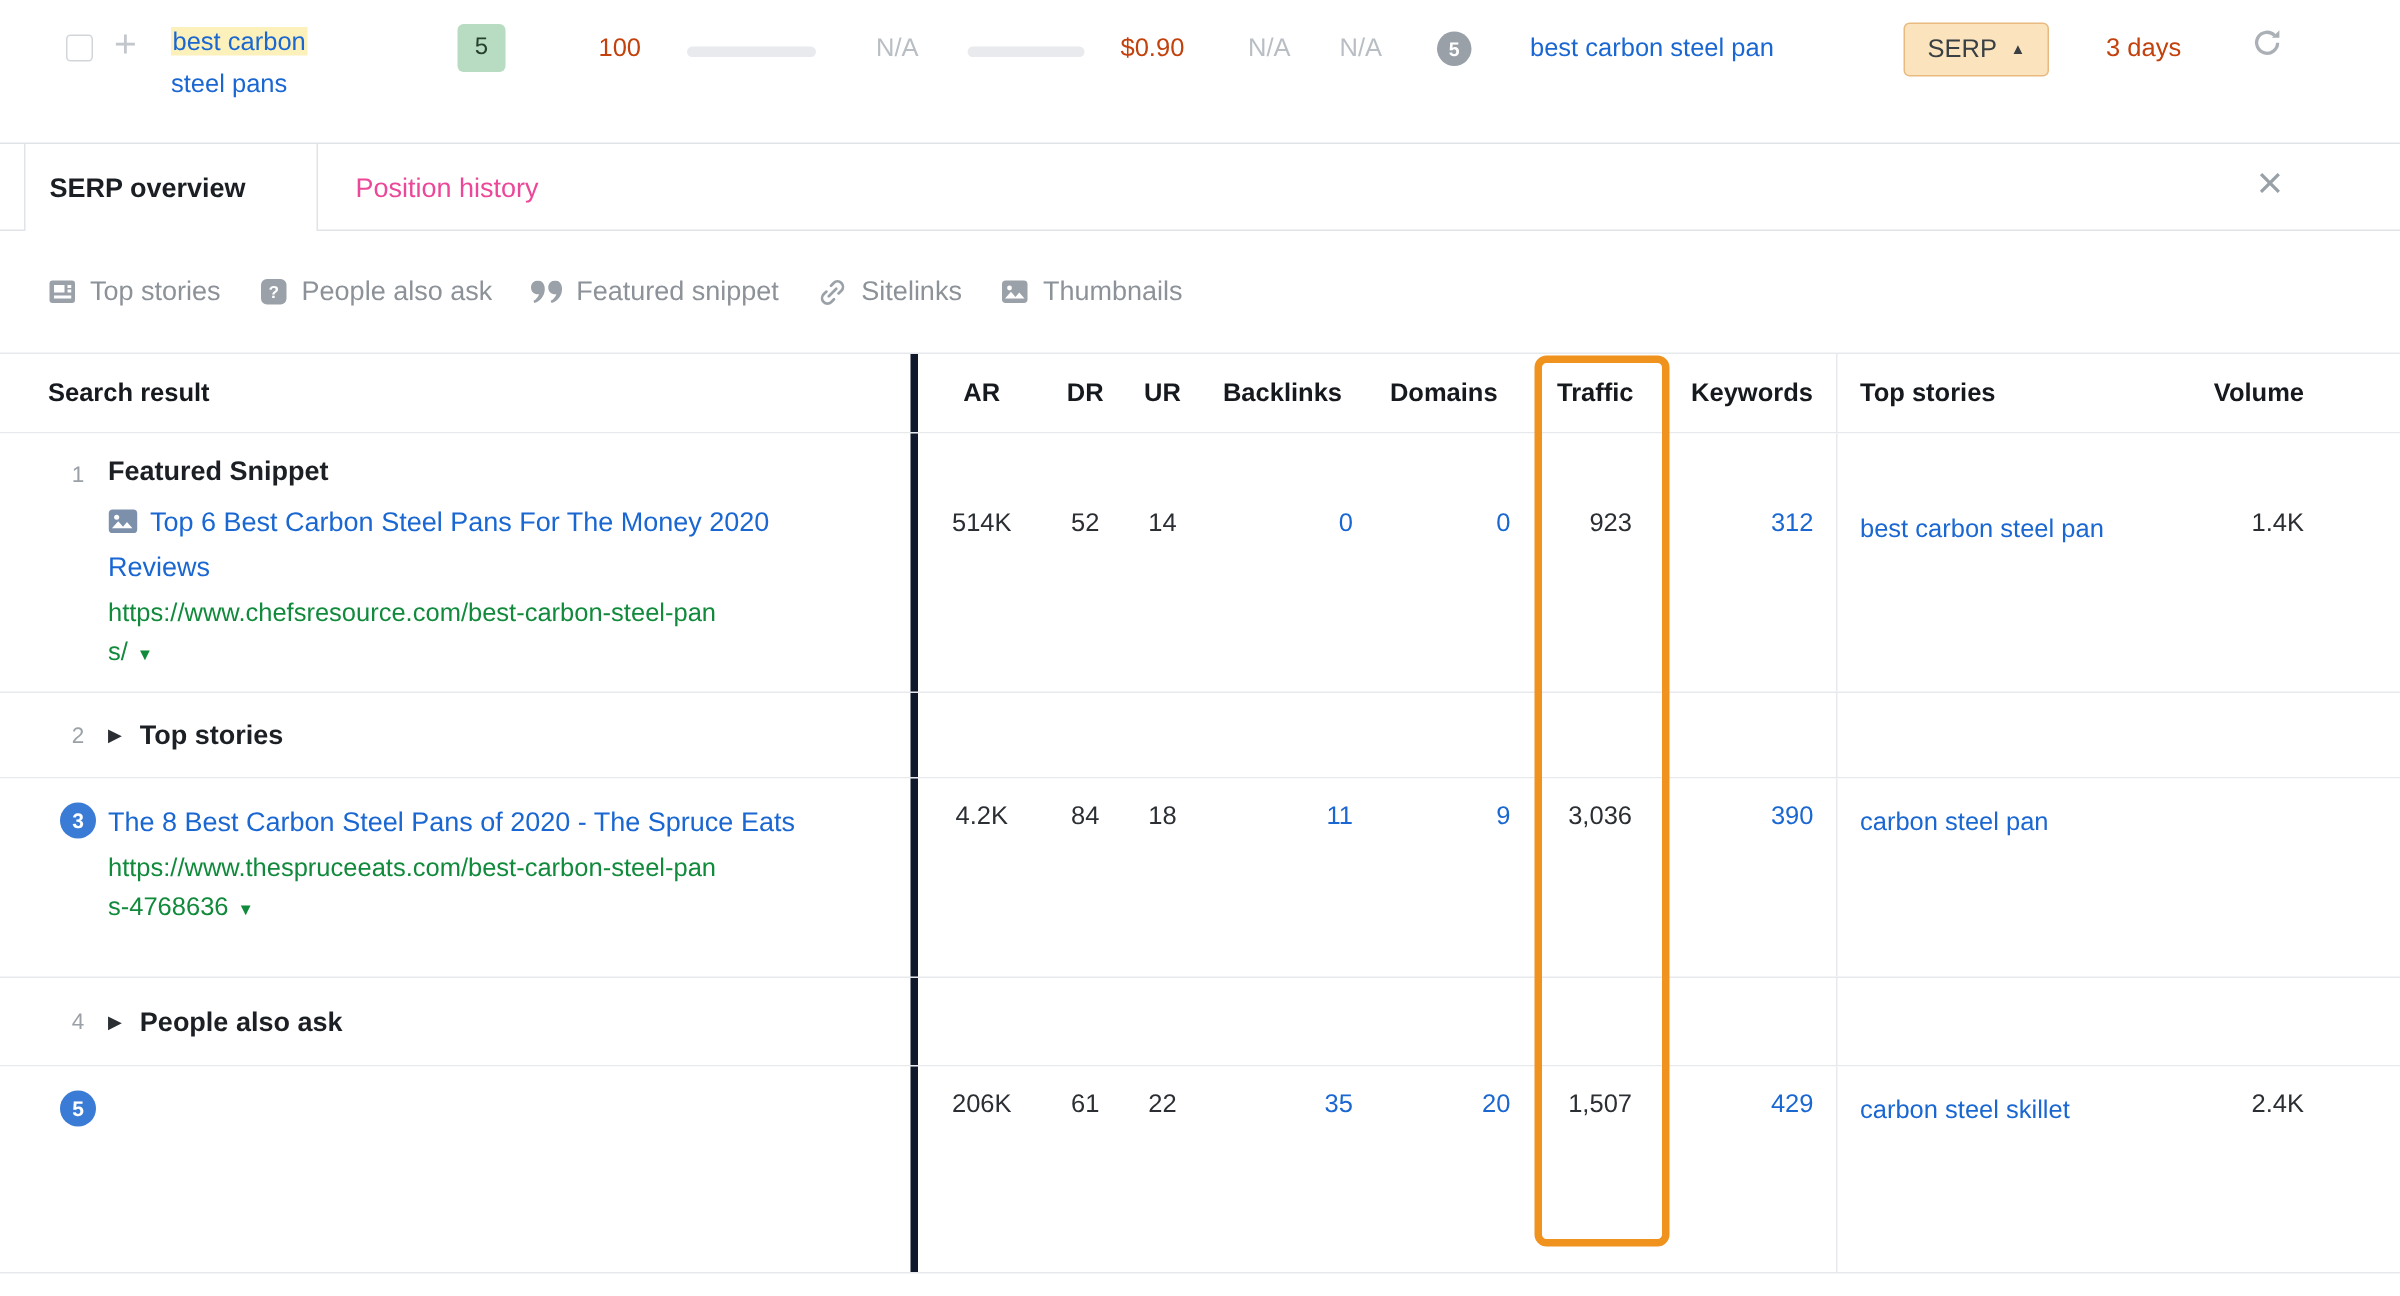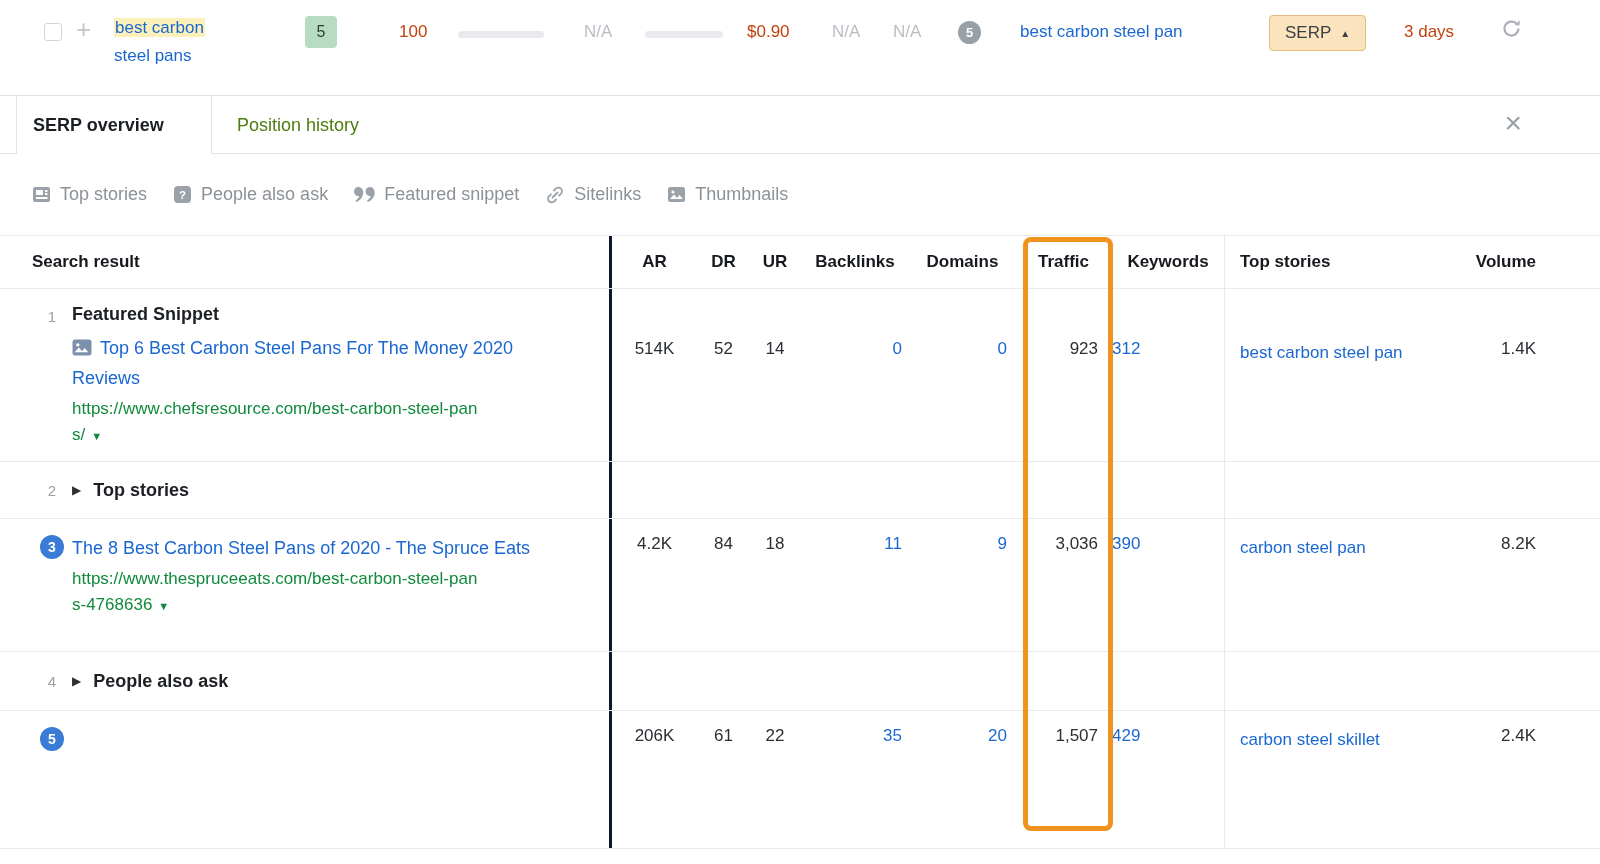--- a/index.html
+++ b/index.html
@@ -34,42 +34,42 @@
   .serp-btn{left:1269px;top:15px;height:36px;padding:0 15px;background:var(--serp-bg);
     border:1px solid var(--serp-border);border-radius:4px;display:flex;align-items:center;gap:9px;
     font-size:17px;color:#3a3f44;cursor:pointer;}
   .serp-btn .caret{font-size:10px;color:#3a3f44;}
   .days{left:1404px;top:22px;}
   .refresh{left:1501px;top:18px;cursor:pointer;}
 
   
   .panel{position:absolute;top:95px;left:0;width:1600px;height:769px;border-top:1px solid #e0e3e7;background:#fff;}
   .tabbar{position:relative;height:58px;border-bottom:1px solid #e0e3e7;}
-  .tab{position:absolute;top:0;height:58px;display:flex;align-items:center;font-size:18px;color:#4d7c0f;cursor:pointer;}
+  .tab{position:absolute;top:0;height:58px;display:flex;align-items:center;font-size:18px;color:#ec4899;cursor:pointer;}
   .tab.active{left:16px;width:196px;padding:0 16px;background:#fff;border-left:1px solid #e0e3e7;
     border-right:1px solid #e0e3e7;font-weight:bold;color:#1b1f23;z-index:1;}
   .tab.t2{left:212px;padding:0 25px;}
   .close{position:absolute;right:78px;top:12px;font-size:30px;font-weight:300;color:#98a0a8;cursor:pointer;line-height:1;}
 
   .filters{display:flex;align-items:center;height:81px;padding-left:32px;gap:26px;font-size:18px;color:#8c9298;}
   .f-item{display:flex;align-items:center;gap:9px;cursor:pointer;white-space:nowrap;}
   .f-item svg{display:block;}
 
   
   .tbl{position:relative;}
   .trow{display:grid;grid-template-columns:612px 85px 53px 50px 110px 105px 97px 113px 225px 150px;
     border-bottom:1px solid #e7e9ec;background:#fff;}
   .cell{display:flex;align-items:flex-start;padding-top:15px;font-size:17px;color:#2b2f33;min-width:0;}
-  .c-search{padding-left:32px;border-right:3px solid #0f172a;}
+  .c-search{padding-left:32px;border-right:5px solid #0f172a;}
   .c-kw{border-right:1px solid #e7e9ec;}
   .c-ar,.c-dr,.c-ur{justify-content:center;}
   .c-bl{justify-content:flex-end;padding-right:8px;}
   .c-dom{justify-content:flex-end;padding-right:8px;}
-  .c-traffic{justify-content:flex-end;padding-right:14px;}
-  .c-kw{padding-right:15px;}
+  .c-traffic{justify-content:flex-end;padding-right:24px;}
+  .c-kw{justify-content:flex-end;padding-right:15px;}
   .c-topkw{padding-left:15px;padding-right:45px;}
   .c-vol{justify-content:flex-end;padding-right:64px;}
   .blue{color:var(--link-blue);cursor:pointer;}
   .thead{height:54px;border-top:1px solid #e7e9ec;font-weight:bold;color:#16191d;}
   .thead .cell{align-items:center;padding-top:0;font-size:17px;font-weight:bold;color:#16191d;}
   .thead .c-bl,.thead .c-dom,.thead .c-traffic,.thead .c-kw{justify-content:center;padding-right:0;}
   .r1{height:173px;} .r2{height:57px;} .r3{height:133px;} .r4{height:59px;} .r5{height:138px;}
   .r1 .cell:not(.c-search){padding-top:50px;}
   .r-exp .cell{padding-top:0;align-items:center;}
 
@@ -272,21 +272,20 @@
         <div class="cell c-dom">
             <span class="blue">9</span>
           </div>
         <div class="cell c-traffic">3,036</div>
         <div class="cell c-kw">
             <span class="blue">390</span>
           </div>
         <div class="cell c-topkw">
             <span class="blue tk">carbon steel pan</span>
           </div>
-        <div class="cell c-vol">8.2K</div>
       </div>
 
       <div class="trow r4 r-exp">
         <div class="cell c-search">
           <div class="pos">4</div>
           <div class="expand-line">
             <span class="expand-caret">▶</span>
             <span class="expand-label">People also ask</span>
           </div>
         </div>

